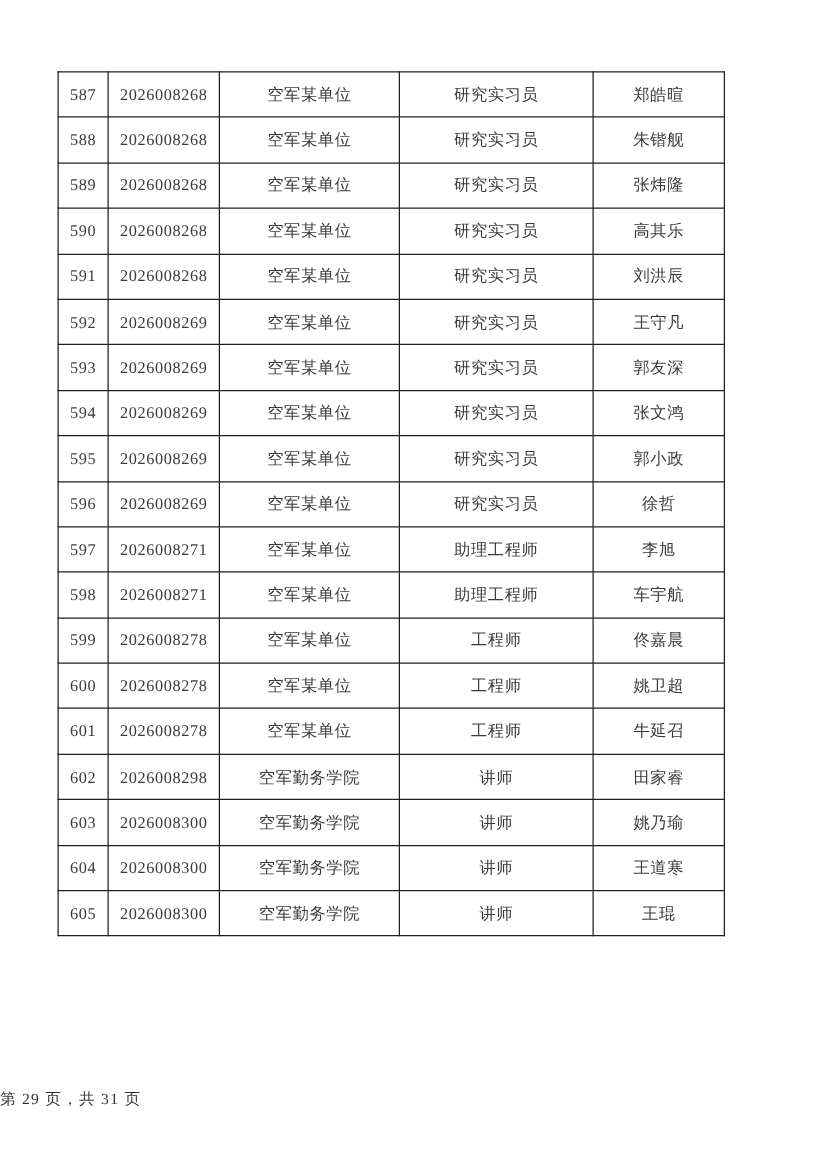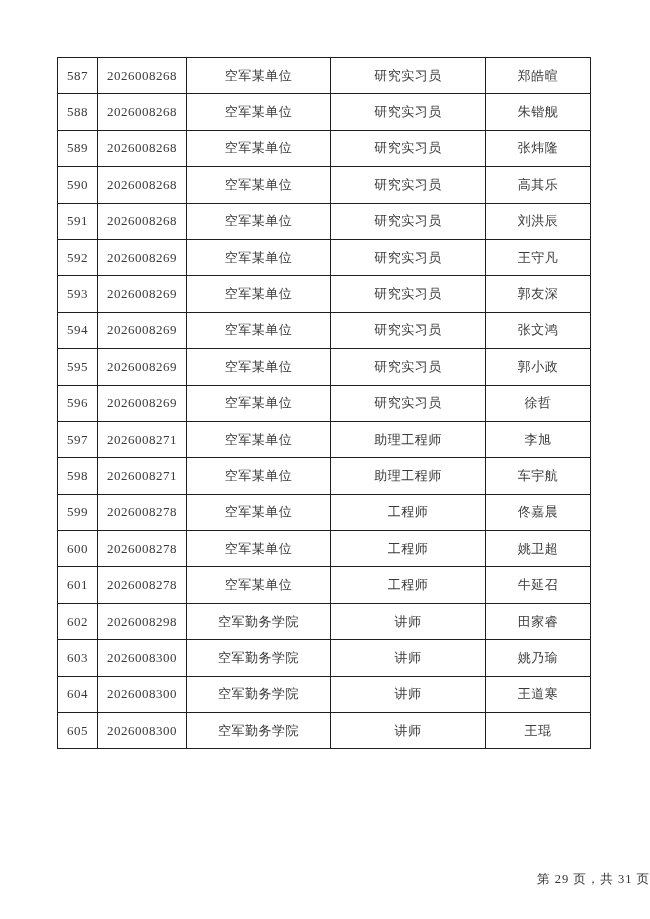--- a/index.html
+++ b/index.html
@@ -10,21 +10,21 @@
   }
   .page {
     position: relative;
     width: 650px;
     height: 919px;
     background: #ffffff;
     overflow: hidden;
   }
   table.roster {
     position: absolute;
-    left: 57px;
+    left: 46px;
     top: 57px;
     width: 533px;
     border-collapse: collapse;
     table-layout: fixed;
   }
   table.roster td {
     border: 1.5px solid #1f1f1f;
     height: 36.4px;
     text-align: center;
     vertical-align: middle;
@@ -33,21 +33,21 @@
     letter-spacing: 0.5px;
     overflow: hidden;
     white-space: nowrap;
   }
   td.num { letter-spacing: 0.3px; }
   .page-footer {
     position: absolute;
     left: 0;
     top: 871px;
     width: 650px;
-    text-align: right;
+    text-align: left;
     font-size: 12.5px;
     color: #333333;
     letter-spacing: 1px;
   }
 </style>
 </head>
 <body>
 
 <div class="page">
 

